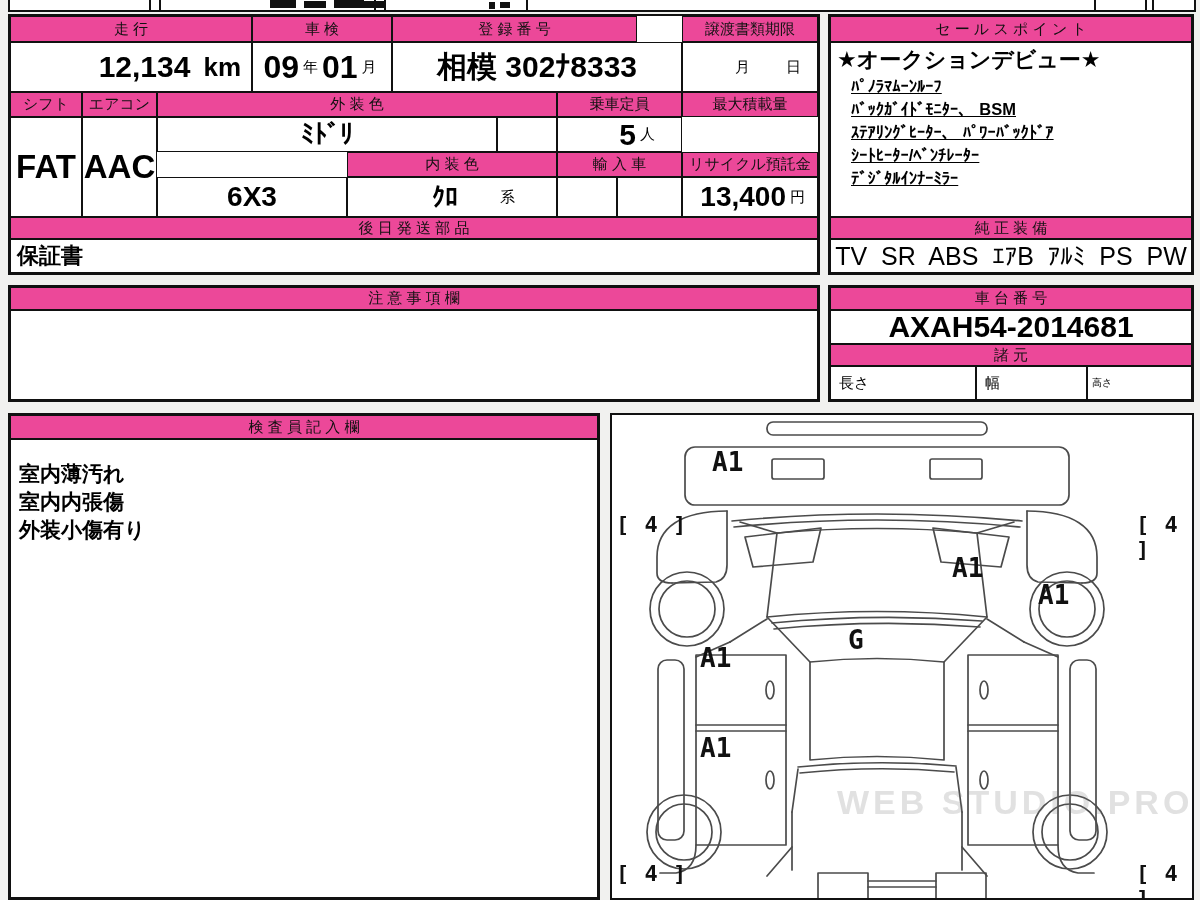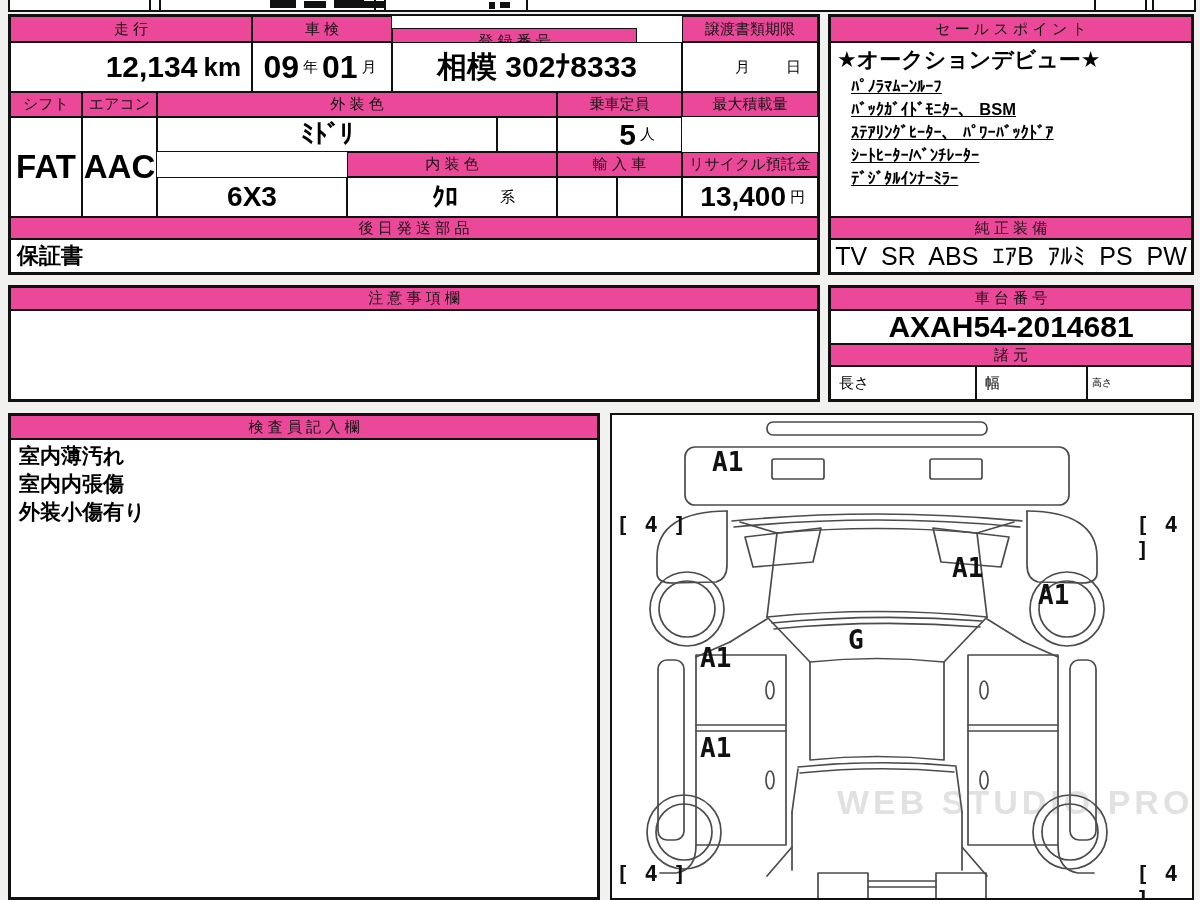--- a/index.html
+++ b/index.html
@@ -57,26 +57,26 @@
     <div class="frag" style="left:324px;top:0;width:30px;height:8px"></div>
     <div class="frag" style="left:354px;top:1px;width:20px;height:7px"></div>
     <div class="frag" style="left:479px;top:2px;width:6px;height:7px"></div>
     <div class="frag" style="left:490px;top:2px;width:10px;height:6px"></div>
   </div>
 
   <div class="block" style="left:8px;top:14px;width:812px;height:261px">
 
     <div class="cell hdr" style="left:0;top:0;width:242px;height:26px">走  行</div>
     <div class="cell hdr" style="left:242px;top:0;width:140px;height:26px">車  検</div>
-    <div class="cell hdr" style="left:382px;top:12px;width:245px;height:26px">登 録 番 号</div>
+    <div class="cell hdr" style="left:382px;top:0;width:245px;height:26px">登 録 番 号</div>
     <div class="cell hdr" style="left:672px;top:0;width:136px;height:26px">譲渡書類期限</div>
 
     <div class="cell vright" style="left:0;top:26px;width:242px;height:50px;padding-right:10px">
       <span class="big">12,134</span>
-      <span class="big" style="font-size:26px;margin-left:6px">km</span>
+      <span class="big" style="font-size:26px;margin-left:13px">km</span>
     </div>
     <div class="cell vcenter" style="left:242px;top:26px;width:140px;height:50px">
       <span class="big" style="font-size:32px">09</span>
       <span class="unit">年</span>
       <span class="big" style="font-size:32px">01</span>
       <span class="unit">月</span>
     </div>
     <div class="cell vcenter" style="left:382px;top:26px;width:290px;height:50px">
       <span class="big nowrap">相模 302ﾅ8333</span>
     </div>
@@ -158,21 +158,21 @@
       <span class="big" style="font-size:30px">AXAH54-2014681</span>
     </div>
     <div class="cell hdr" style="left:0;top:57px;width:362px;height:22px">諸  元</div>
     <div class="cell" style="left:0;top:79px;width:146px;height:34px;padding-left:8px;font-size:15px">長さ</div>
     <div class="cell" style="left:146px;top:79px;width:111px;height:34px;padding-left:8px;font-size:15px">幅</div>
     <div class="cell" style="left:257px;top:79px;width:105px;height:34px;padding-left:4px;font-size:10px">高さ</div>
   </div>
 
   <div class="block" style="left:8px;top:413px;width:592px;height:487px">
     <div class="cell hdr" style="left:0;top:0;width:588px;height:24px">検 査 員 記 入 欄</div>
-    <div class="cell" style="left:0;top:24px;width:588px;height:459px;display:block;padding-top:2px">
+    <div class="cell" style="left:0;top:24px;width:588px;height:459px;display:block;padding-top:20px">
       <div class="insline">室内薄汚れ</div>
       <div class="insline">室内内張傷</div>
       <div class="insline">外装小傷有り</div>
     </div>
   </div>
 
   <div class="block" style="left:610px;top:413px;width:584px;height:487px">
     <svg width="580" height="483" viewBox="0 0 580 483">
 
       <rect class="carline" x="155" y="7" width="220" height="13" rx="6"></rect>

